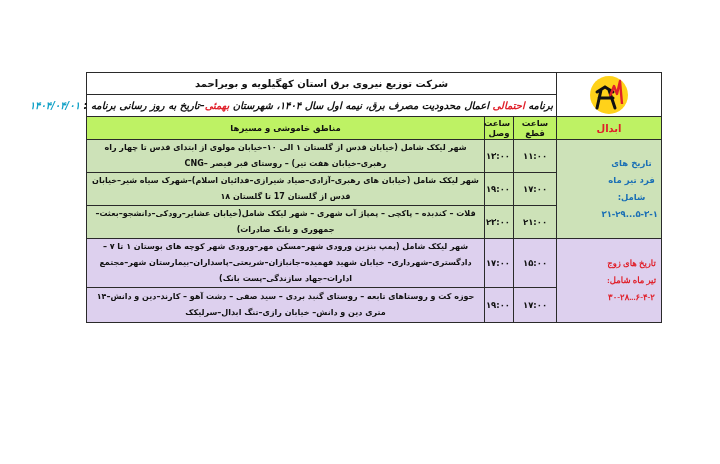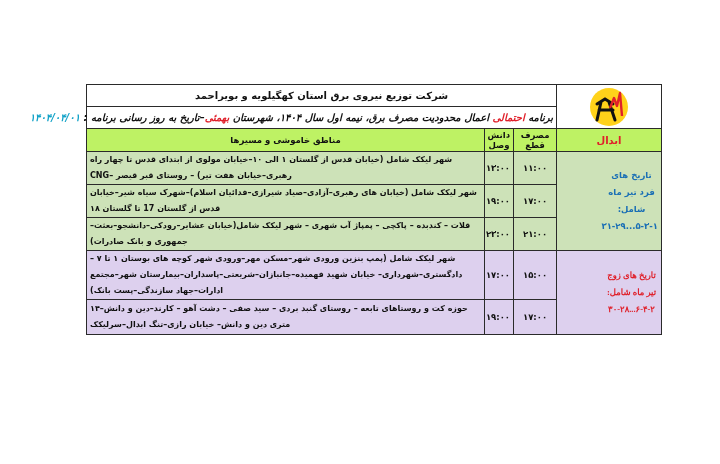--- a/index.html
+++ b/index.html
@@ -1,31 +1,31 @@
 <!DOCTYPE html>
 <html><head>
 <meta charset="utf-8">
 <style>
   html, body { margin:0; padding:0; }
   body { width:720px; height:464px; background:#ffffff; position:relative; overflow:hidden;
          font-family:"DejaVu Sans", sans-serif; }
-  .sheet { position:absolute; left:86px; top:84px; width:575px; height:234px; }
+  .sheet { position:absolute; left:86px; top:72px; width:575px; height:234px; }
   table { border-collapse:collapse; width:575px; table-layout:fixed; direction:rtl; }
   td, th { border:1px solid #2a2a2a; padding:0 3px; font-weight:bold; font-size:8.2px; color:#111; }
   .hdr-logo { width:99px; background:#fff; text-align:center; vertical-align:middle; padding:0; }
   .title { height:21px; text-align:center; font-size:10px; background:#fff; }
   .subtitle { height:21px; text-align:left; font-size:10px; background:#fff; white-space:nowrap;font-style:italic; }
   .red { color:#e0202a; }
   .cyan { color:#14a3c8; }
   .colhead { height:22px; background:#bef264; text-align:center; font-size:8.5px; }
   .colhead.date { color:#e0202a; font-size:10px; }
   .green { background:#cde2b8; }
   .purple { background:#ddd0ee; }
   .time { text-align:center; font-size:8.5px; }
-  .area { text-align:left; line-height:16px; font-size:8px; }
+  .area { text-align:center; line-height:16px; font-size:8px; }
   .datecell { text-align:center; vertical-align:middle; font-size:8.5px; line-height:17px;padding-left:48px; }
   .datecell.odd { color:#1a6fb5; }
   .datecell.even { color:#e0202a;font-family:Liberation Serif, serif; }
   .logo { width:42px; height:42px; margin:auto; display:block; }
 </style>
 </head>
 <body>
 
 <div class="sheet">
 <table>
@@ -44,22 +44,22 @@
         <path d="M22 22 L26 12 L29 20 L32 7 L34 30" stroke="#e0202a" stroke-width="2.4" fill="none" stroke-linejoin="round"></path>
       </svg>
     </td>
     <td class="title" colspan="3">شرکت توزیع نیروی برق استان کهگیلویه و بویراحمد</td>
   </tr>
   <tr>
     <td class="subtitle" colspan="3"><span>برنامه </span><span class="red">احتمالی</span><span> اعمال محدودیت مصرف برق، نیمه اول سال ۱۴۰۴، شهرستان </span><span class="red">بهمئی</span><span>–تاریخ به روز رسانی برنامه : </span><span class="cyan">۱۴۰۴/۰۴/۰۱</span></td>
   </tr>
   <tr>
     <td class="colhead date">ابدال</td>
-    <td class="colhead">مصرف قطع</td>
-    <td class="colhead" style="width:44px">دانش وصل</td>
+    <td class="colhead">ساعت قطع</td>
+    <td class="colhead" style="width:44px">ساعت وصل</td>
     <td class="colhead">مناطق خاموشی و مسیرها</td>
   </tr>
 
   <tr class="green" style="height:33px">
     <td class="datecell odd green" rowspan="3">
       <div>تاریخ های فرد تیر ماه شامل:</div>
       <div>۵-۳-۱...۳۱-۲۹</div>
     </td>
     <td class="time">۱۱:۰۰</td>
     <td class="time">۱۳:۰۰</td>

